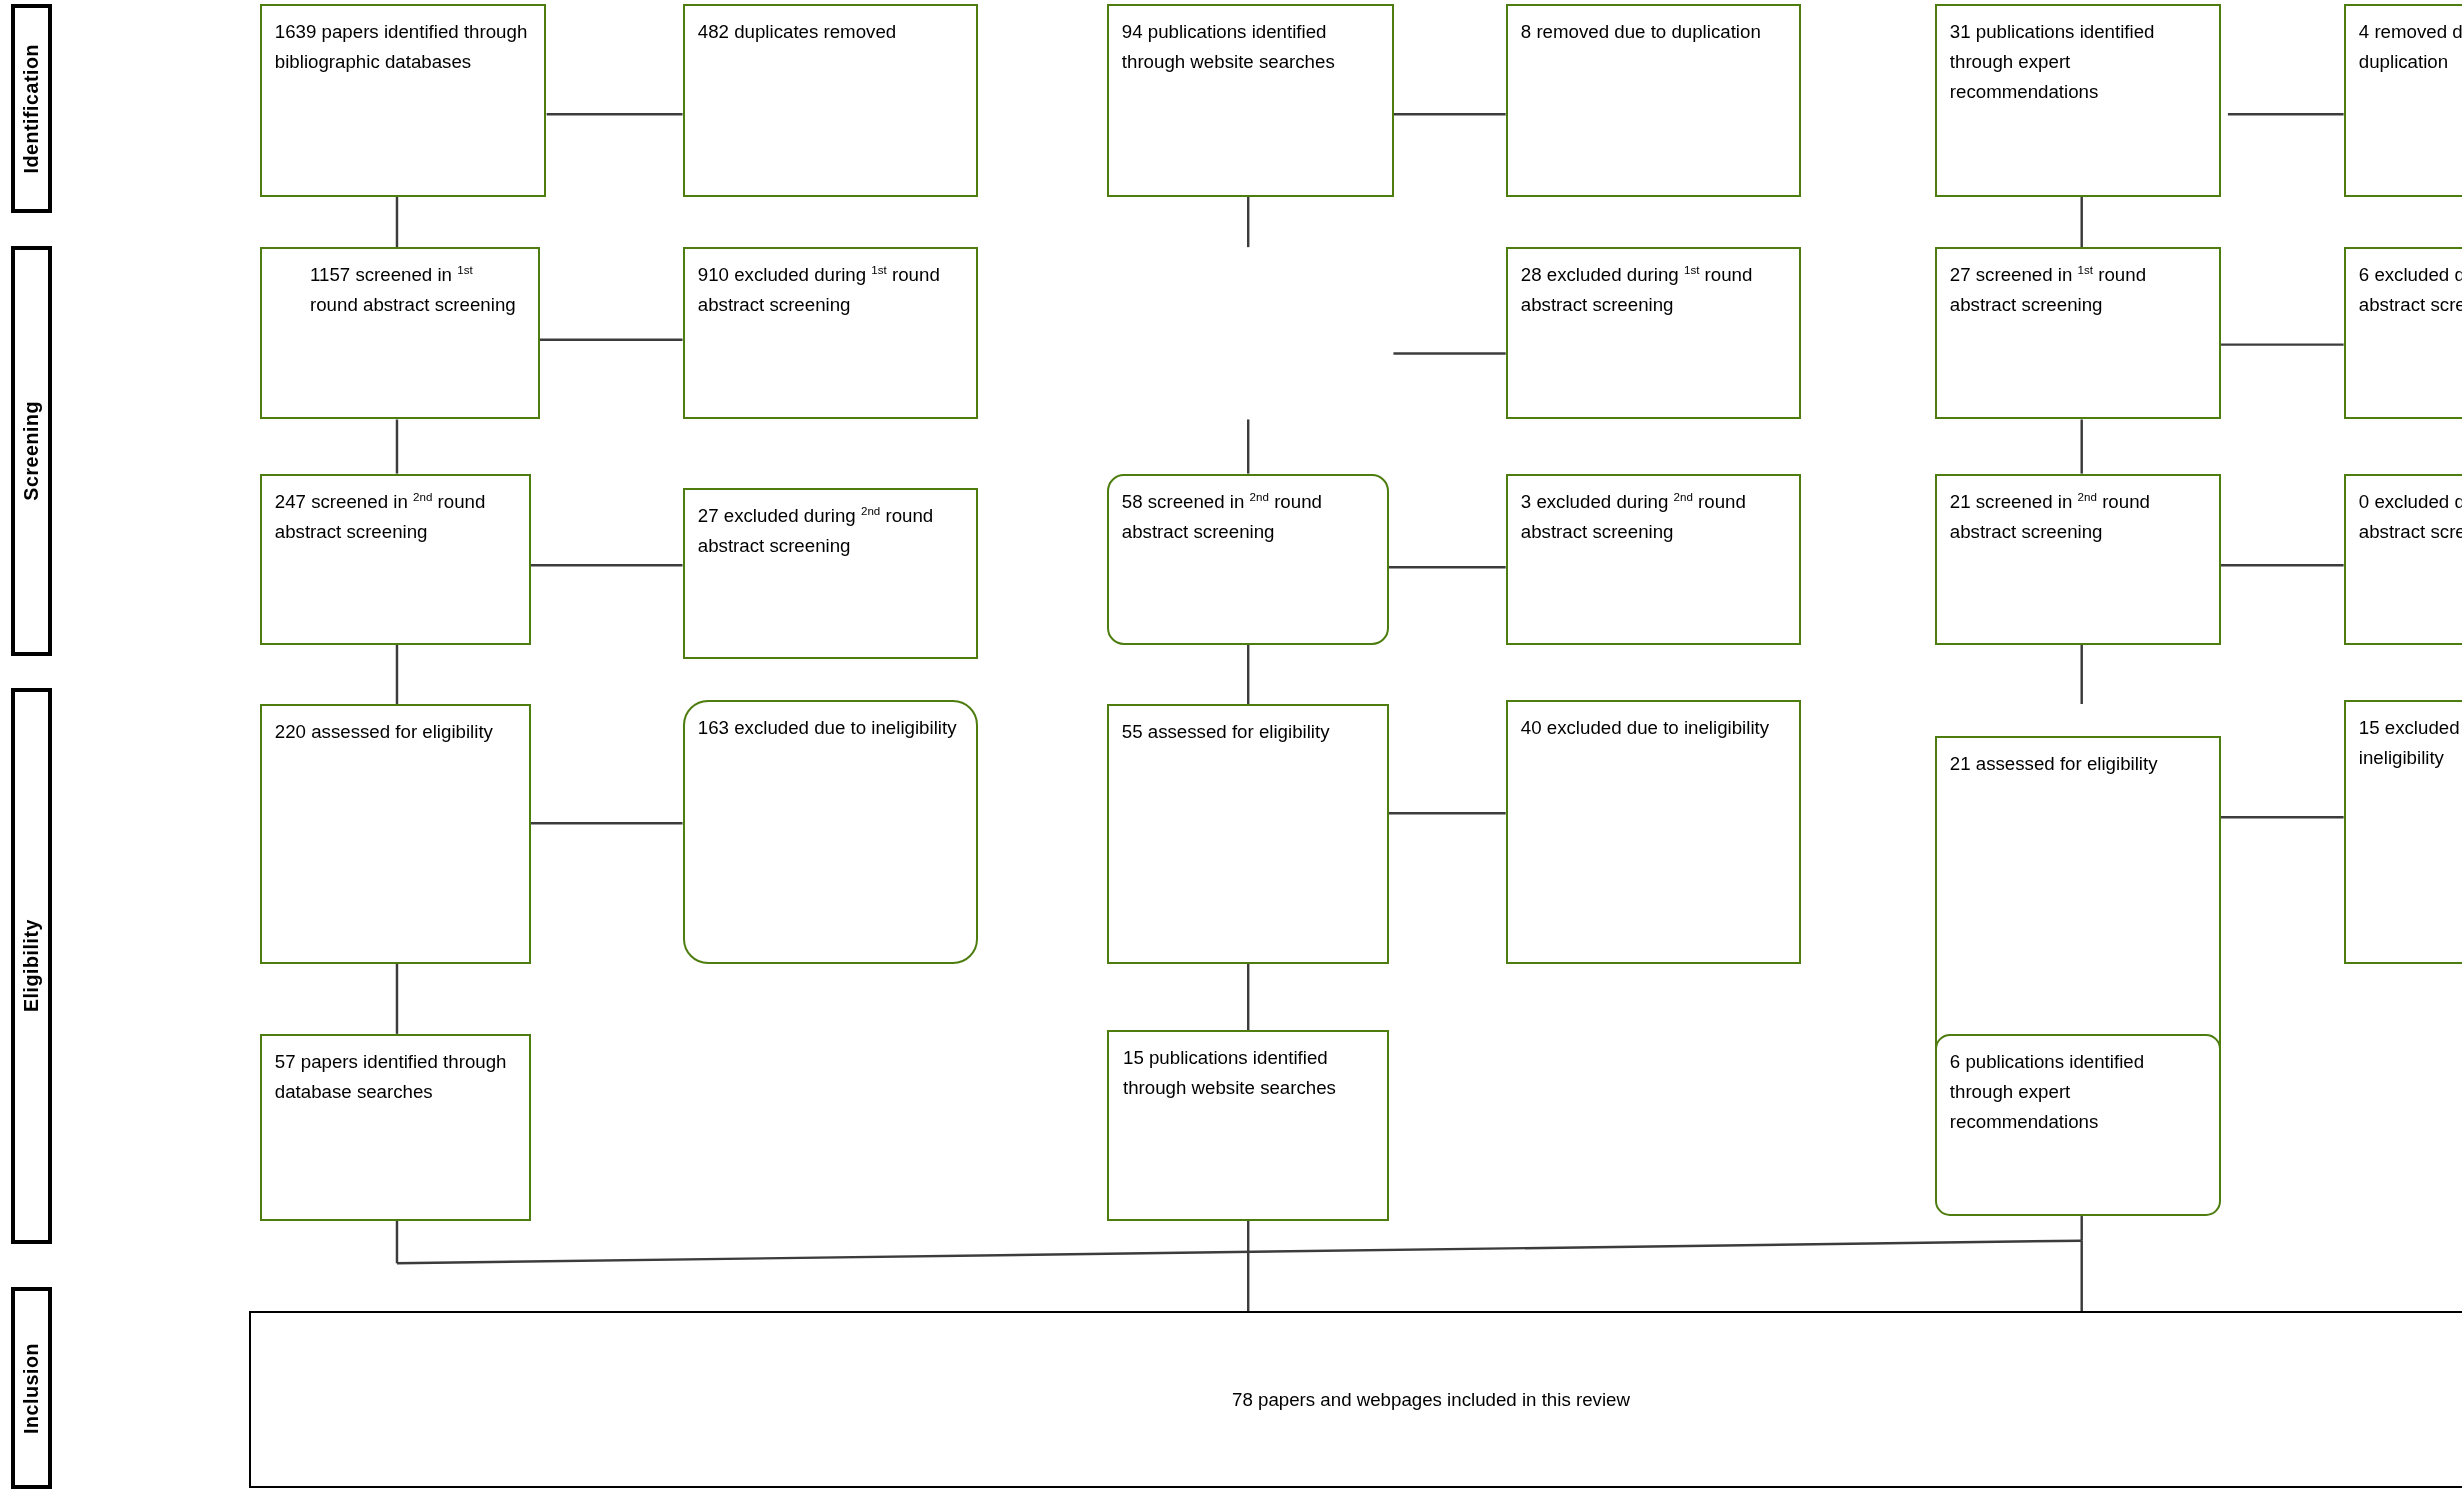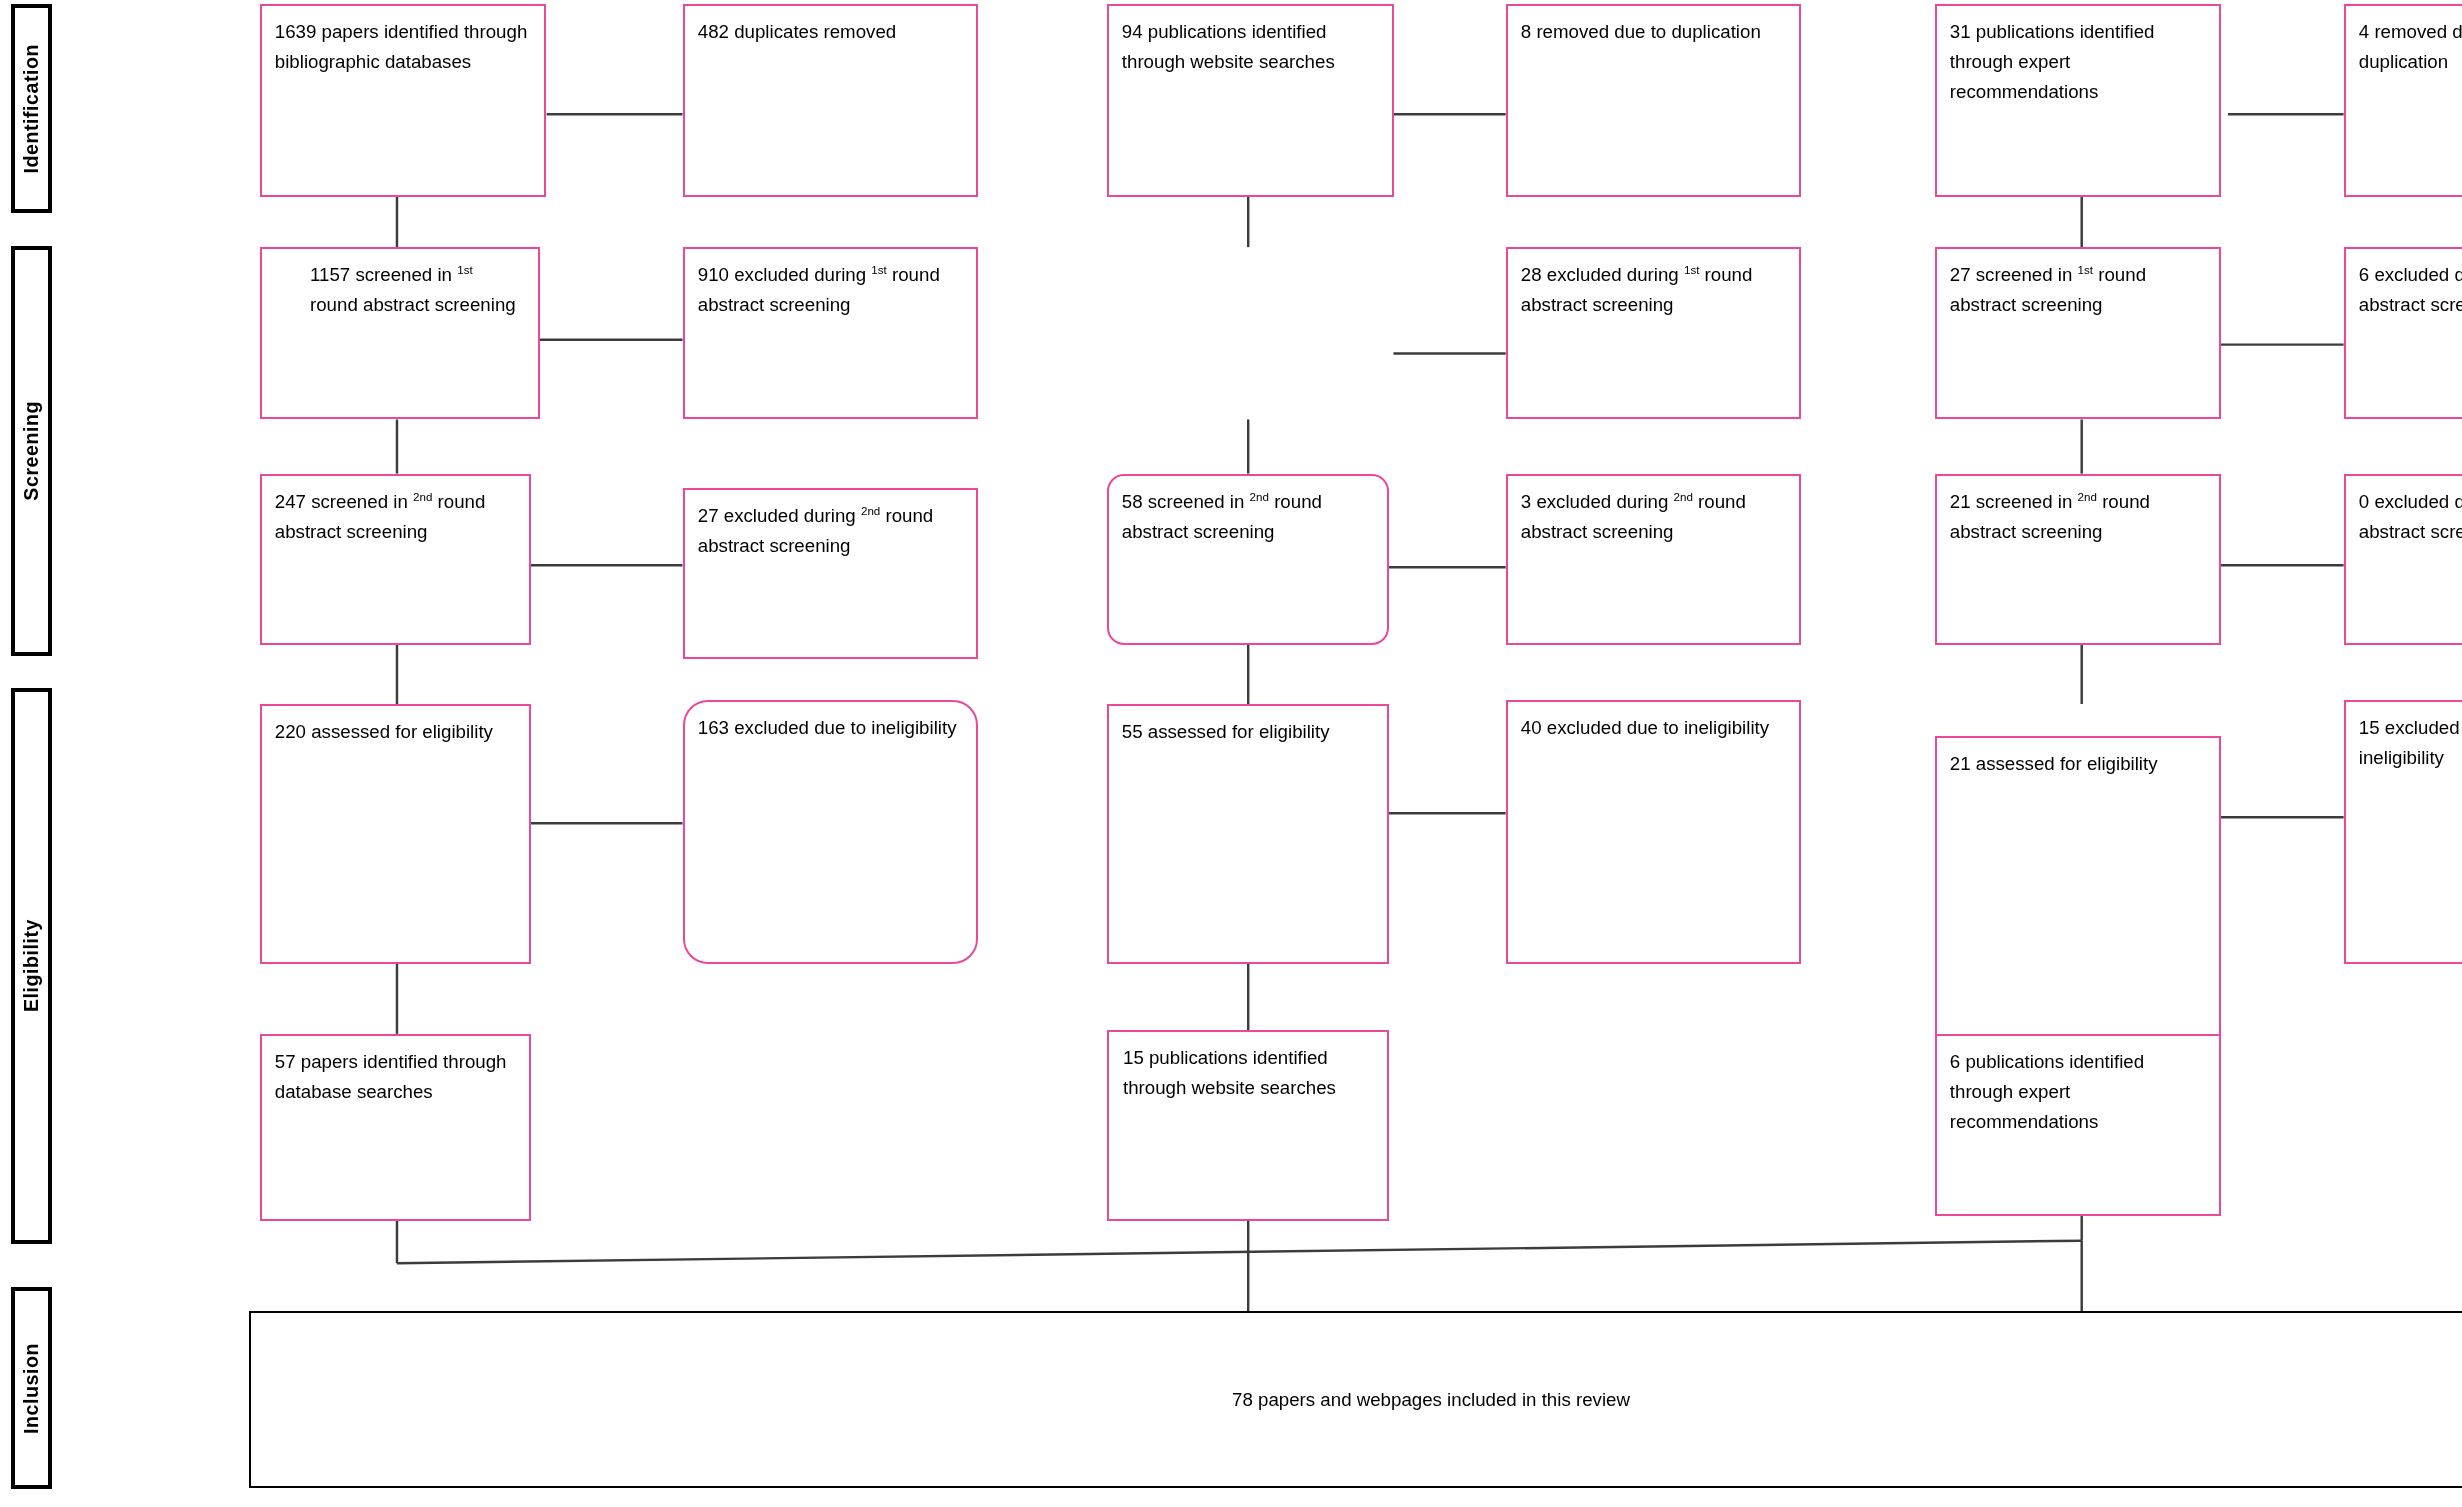--- a/index.html
+++ b/index.html
@@ -19,21 +19,21 @@
     transform:rotate(180deg);
     font-weight:bold;
     font-size:19.7px;
     letter-spacing:0.5px;
     white-space:nowrap;
   }
 
   
   .fbox{
     position:absolute;
-    border:2px solid #ec4899;
+    border:2px solid #4d7c0f;
     background:#fff;
     box-sizing:border-box;
     padding:10.8px 12.8px 6.9px 12.8px;
     font-size:18.7px;
     line-height:1.62;
     overflow:hidden;
   }
   .fbox sup{font-size:0.62em;vertical-align:super;line-height:0;}
 
   .inclusion-box{
@@ -203,21 +203,21 @@
   </div>
 
   <div class="fbox" style="left:260px;top:1034px;width:271px;height:187px;">
     <span>57 papers identified through database searches</span>
   </div>
 
   <div class="fbox" style="left:1107px;top:1030px;width:282px;height:191px;padding-left:14px;">
     <span>15 publications identified through website searches</span>
   </div>
 
-  <div class="fbox" style="left:1935px;top:1034px;width:286px;height:182px;">
+  <div class="fbox" style="left:1935px;top:1034px;width:286px;height:182px;border-radius:15px;">
     <span>6 publications identified through expert recommendations</span>
   </div>
 
   <div class="inclusion-box" style="left:249px;top:1311px;width:2364px;height:177px;">
     <span>78 papers and webpages included in this review</span>
   </div>
 
 </div>
 
 

